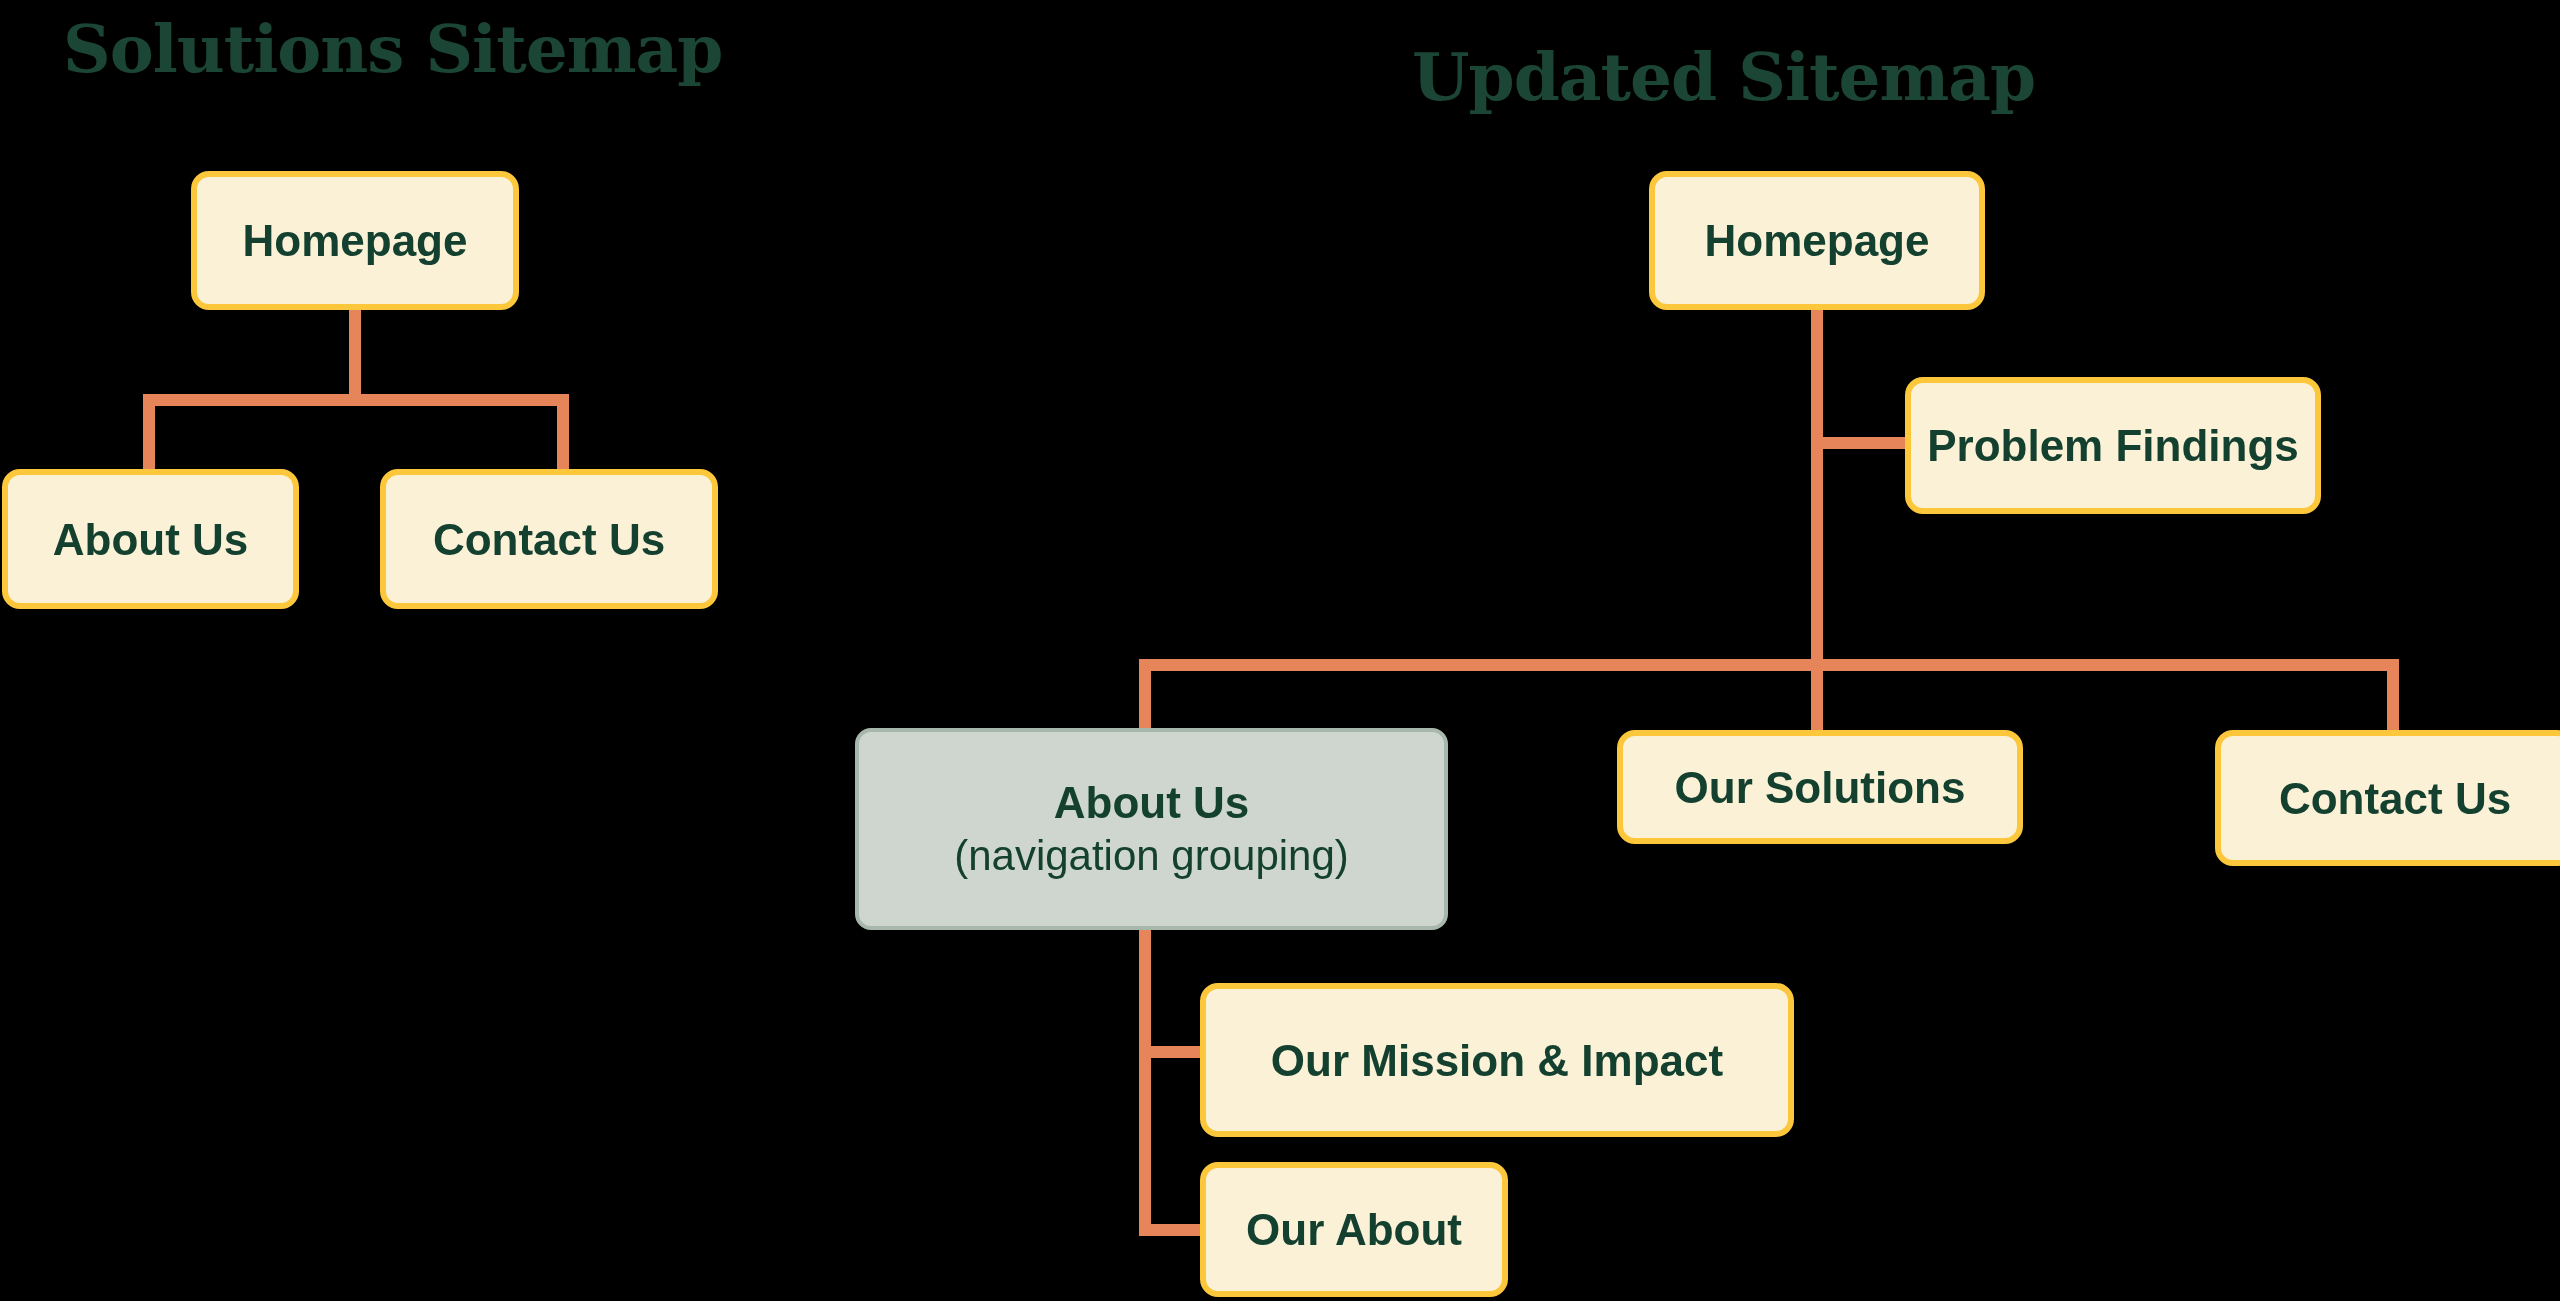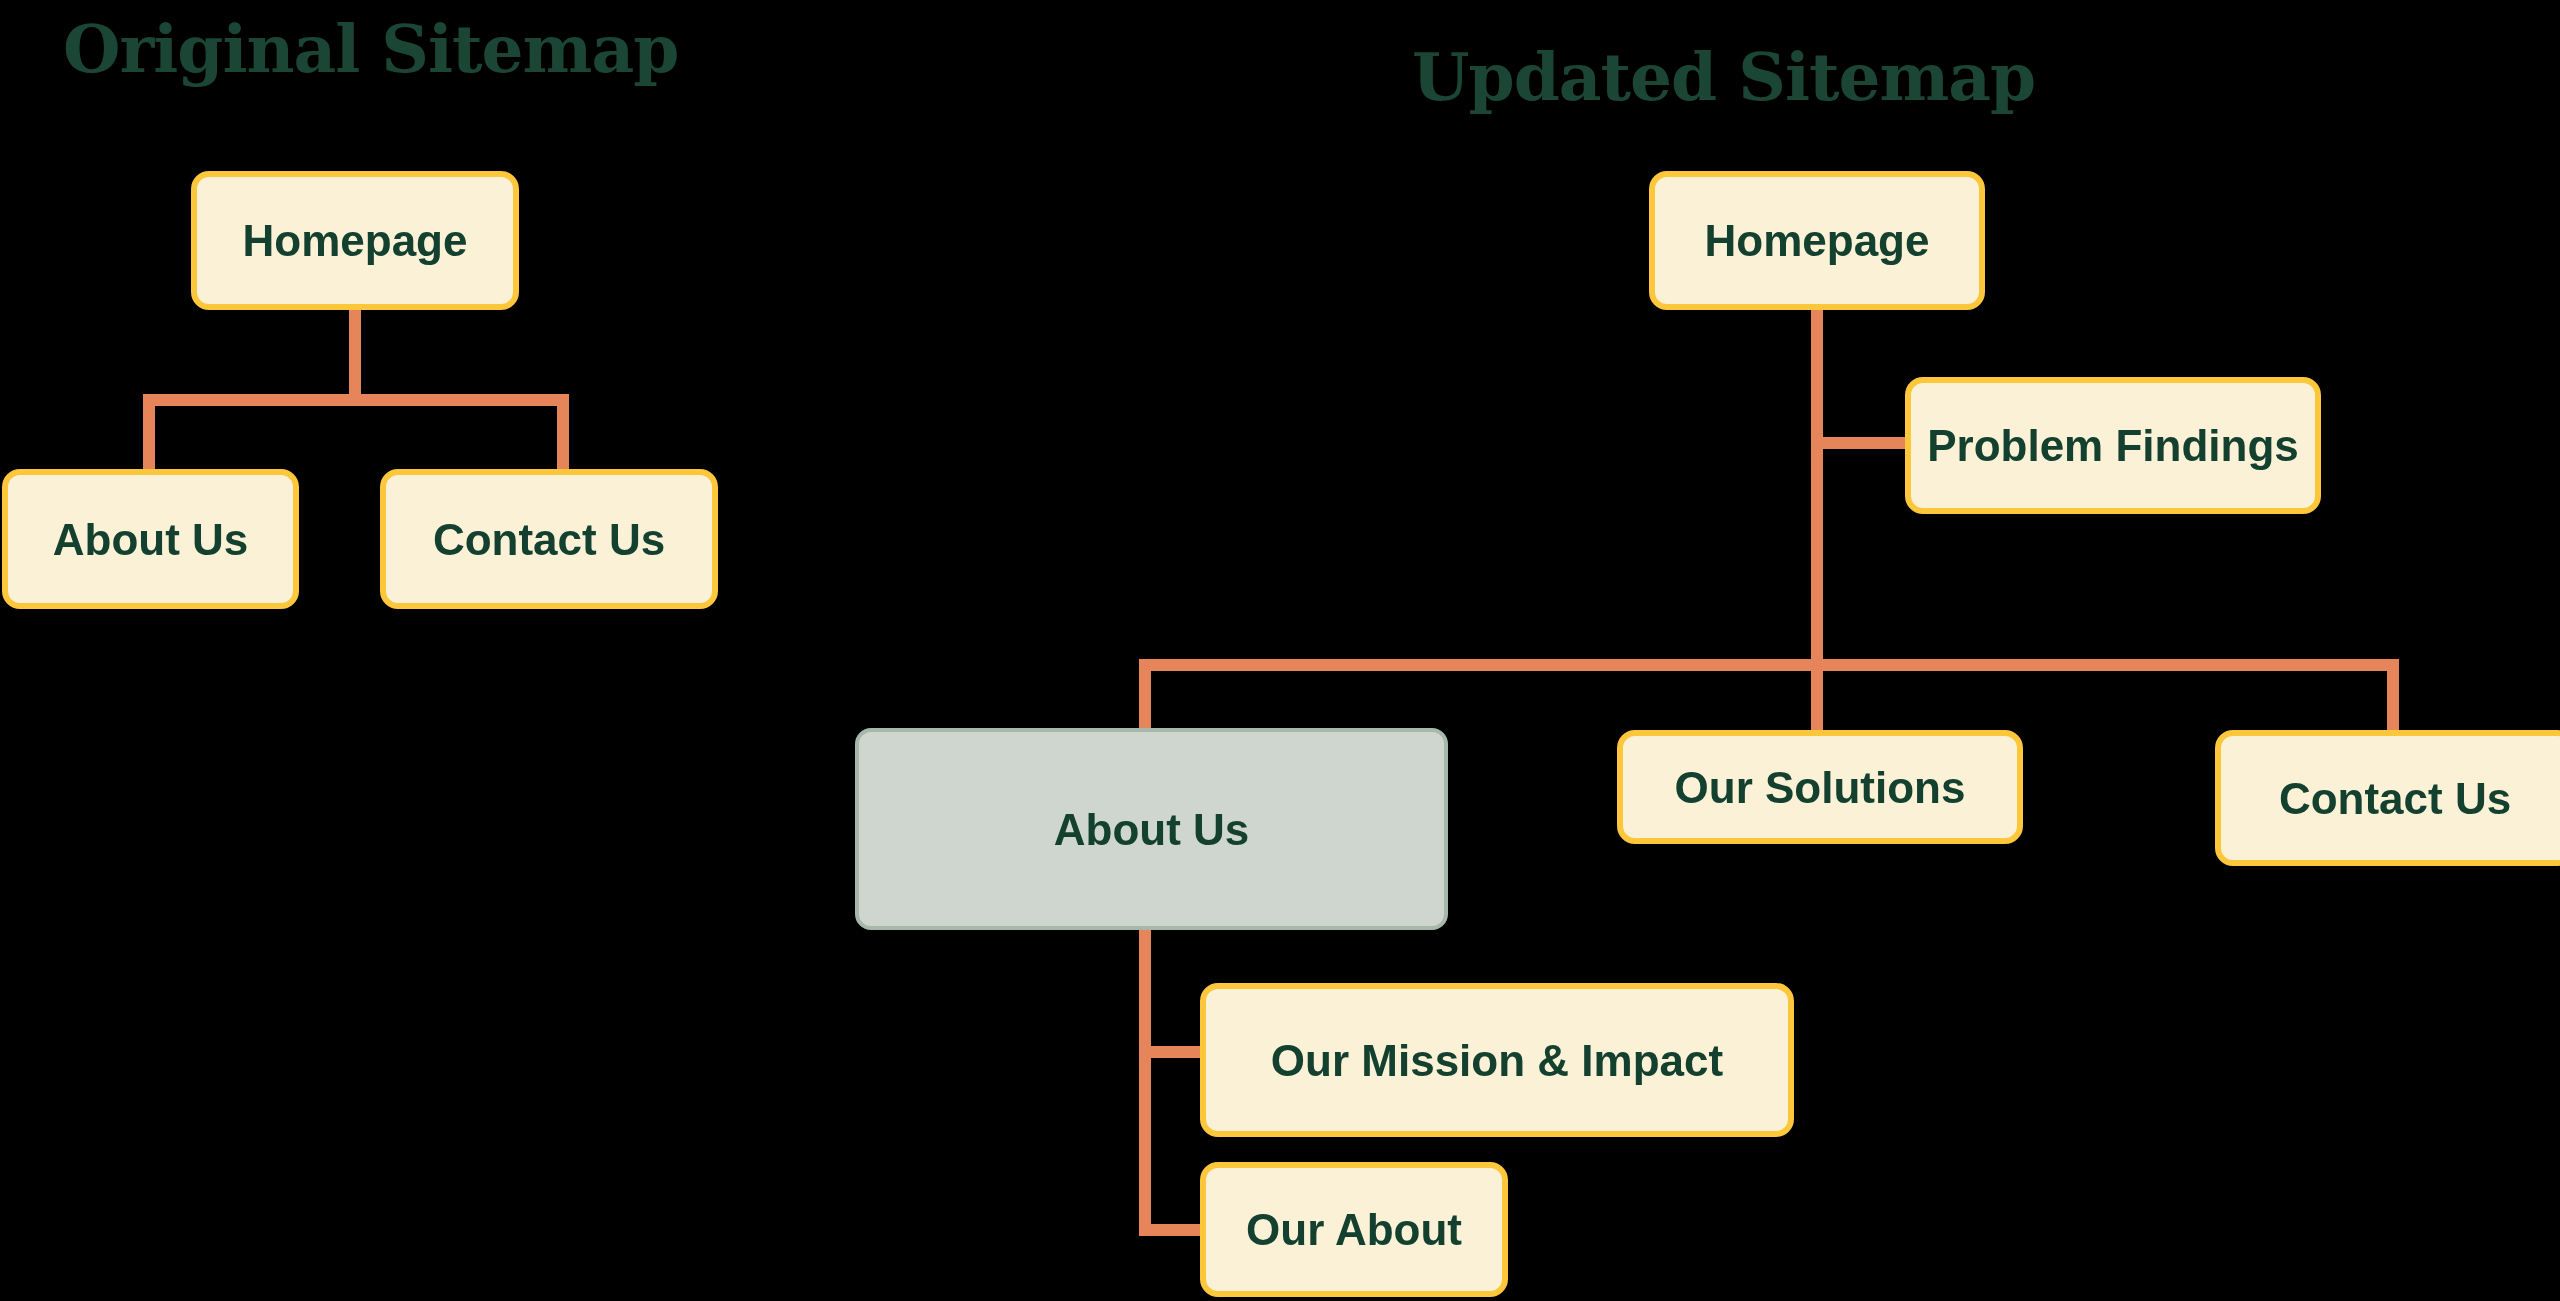--- a/index.html
+++ b/index.html
@@ -60,21 +60,21 @@
     position:absolute;
     background:var(--connector);
   }
 </style>
 </head>
 <body>
 
 <div>
 
   <section>
-    <h2 class="title" style="left:63px;top:10px;">Original Sitemap</h2>
+    <h2 class="title" style="left:63px;top:10px;">Solutions Sitemap</h2>
 
     <div class="line" style="left:349px;top:310px;width:12px;height:96px;"></div>
     <div class="line" style="left:143px;top:394px;width:426px;height:12px;"></div>
     <div class="line" style="left:143px;top:394px;width:12px;height:75px;"></div>
     <div class="line" style="left:557px;top:394px;width:12px;height:75px;"></div>
 
     <div class="node" style="left:191px;top:171px;width:328px;height:139px;">
       <span>Homepage</span>
     </div>
     <div class="node" style="left:2px;top:469px;width:297px;height:140px;">
@@ -98,20 +98,21 @@
     <div class="line" style="left:1139px;top:1224px;width:61px;height:12px;"></div>
 
     <div class="node" style="left:1649px;top:171px;width:336px;height:139px;">
       <span>Homepage</span>
     </div>
     <div class="node" style="left:1905px;top:377px;width:416px;height:137px;">
       <span>Problem Findings</span>
     </div>
     <div class="node group" style="left:855px;top:728px;width:593px;height:202px;">
       <span>About Us</span>
+      <span class="note">(navigation grouping)</span>
     </div>
     <div class="node" style="left:1617px;top:730px;width:406px;height:114px;">
       <span>Our Solutions</span>
     </div>
     <div class="node" style="left:2215px;top:730px;width:360px;height:136px;">
       <span>Contact Us</span>
     </div>
     <div class="node" style="left:1200px;top:983px;width:594px;height:154px;">
       <span>Our Mission &amp; Impact</span>
     </div>

